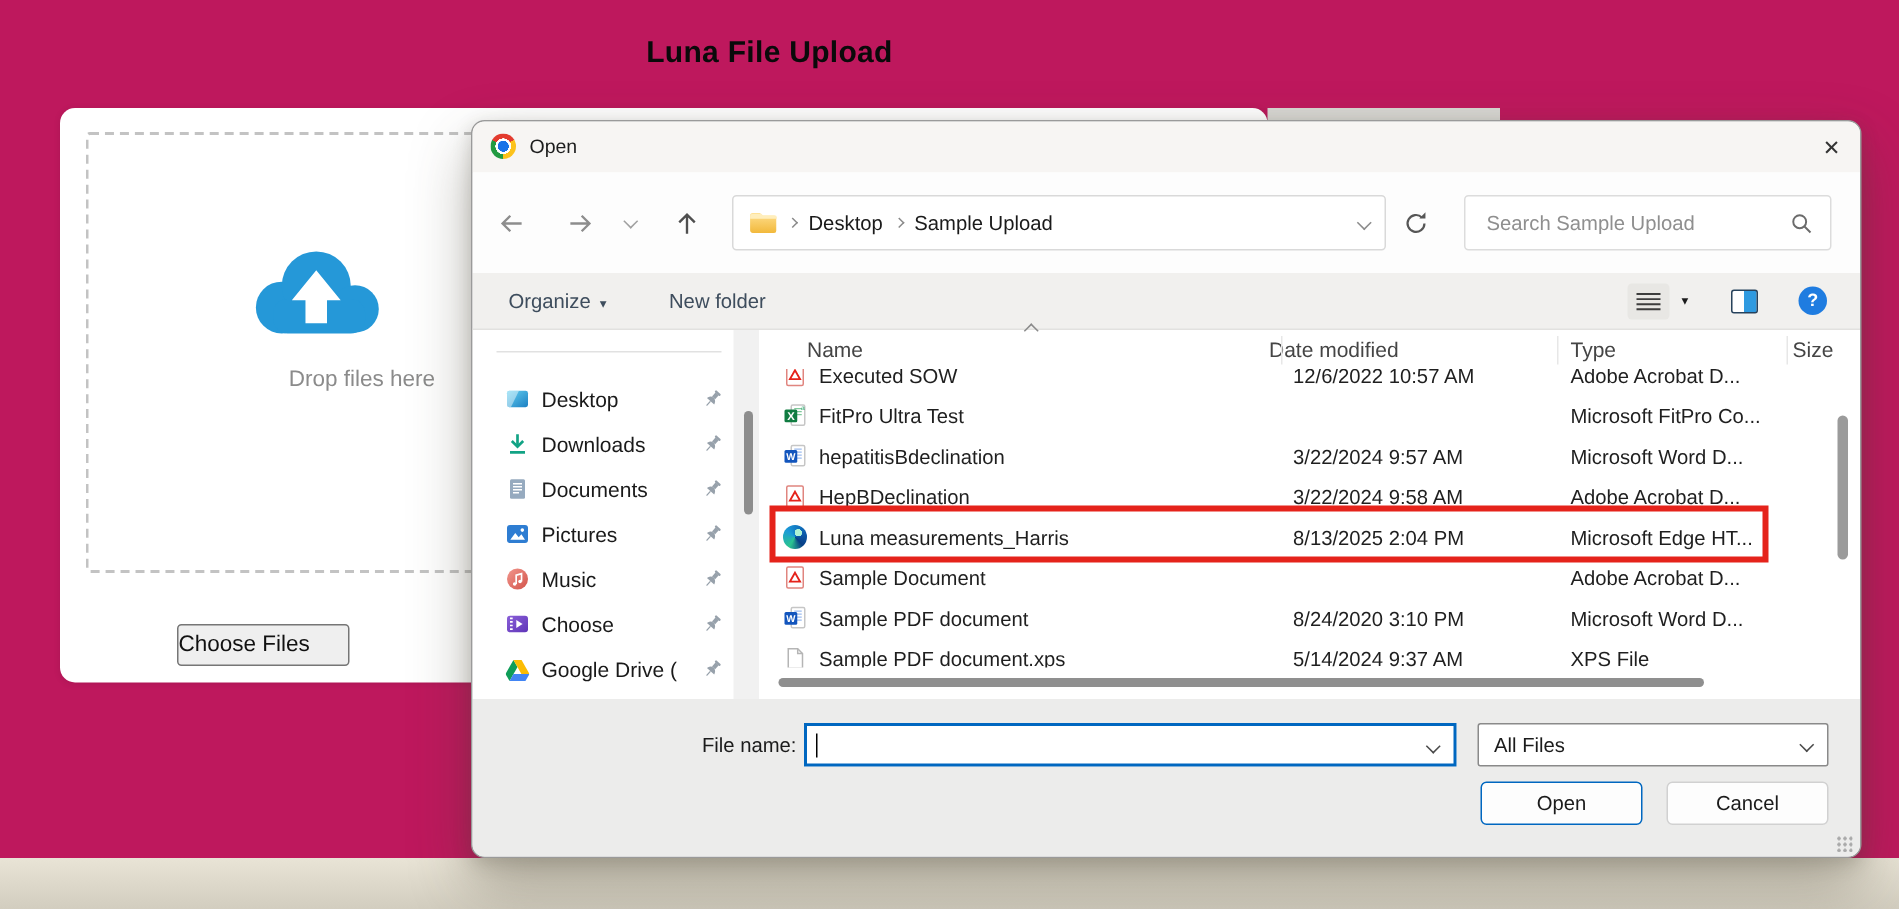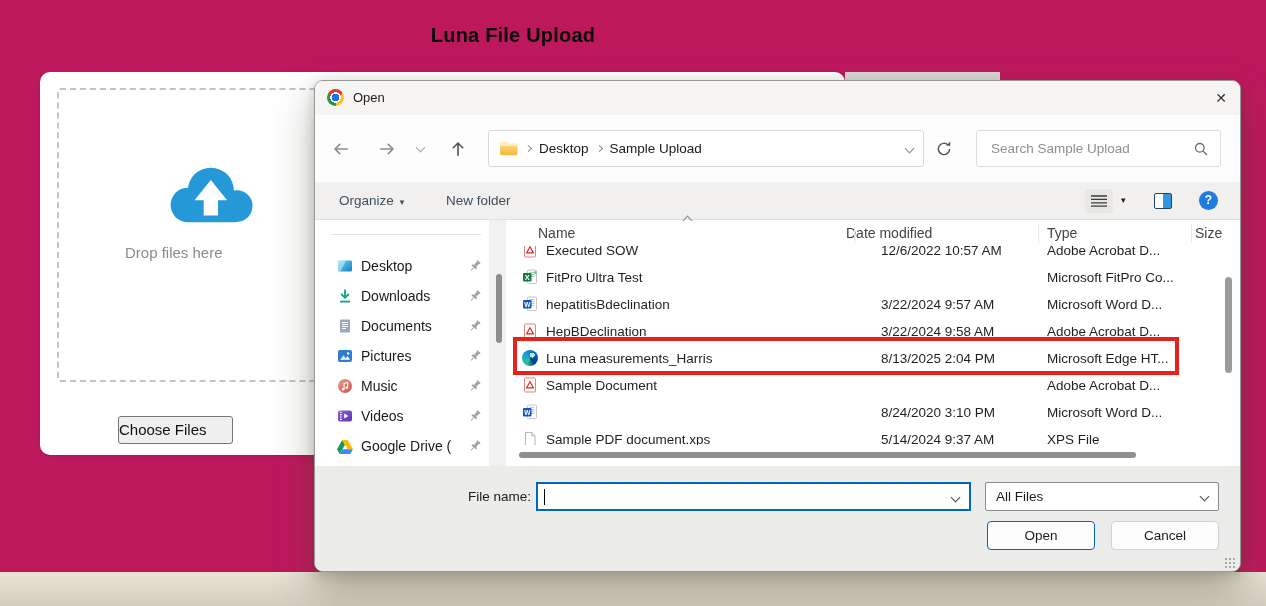--- a/index.html
+++ b/index.html
@@ -8,21 +8,21 @@
   .stage{position:relative;width:1266px;height:606px;background:#be185d;overflow:hidden}
 
   
   .page-title{position:absolute;left:363px;top:24px;width:300px;text-align:center;
     font-size:20px;font-weight:700;color:#0a0a0a;letter-spacing:.2px}
   .upload-card{position:absolute;left:40px;top:72px;width:805px;height:383px;background:#fff;
     border-radius:10px;box-shadow:0 1px 5px rgba(0,0,0,.10)}
   .dropzone{position:absolute;left:17px;top:16px;width:770px;height:294px;
     border:2px dashed #c3c3c3;border-radius:3px}
   .cloud{position:absolute;left:102px;top:70px;width:92px;height:67px}
-  .drop-text{position:absolute;left:66px;top:154px;width:165px;text-align:left;
+  .drop-text{position:absolute;left:66px;top:154px;width:165px;text-align:right;
     font-size:15px;color:#8b8b8b}
   .choose-files{position:absolute;left:78px;top:344px;width:115px;height:28px;
     background:#efefef;border:1px solid #767676;border-radius:3px;font-size:15px;color:#111;
     font-family:Liberation Sans, sans-serif;text-align:left;line-height:26px}
   .peek-strip{position:absolute;left:845px;top:72px;width:155px;height:9px;background:#d9d8d4}
   .bottom-band{position:absolute;left:0;top:572px;width:1266px;height:34px;
     background:linear-gradient(#e9e4d6,#d2cdbf)}
 
   
   .dialog{position:absolute;left:314px;top:80px;width:927px;height:492px;background:#fff;
@@ -79,21 +79,21 @@
   .lheader{position:absolute;left:0;top:0;right:0;height:26px;background:#fff;z-index:2}
   .hcell{position:absolute;top:5px;font-size:14px;color:#454545;white-space:nowrap}
   .hsep{position:absolute;top:4px;height:19px;border-left:1px solid #e7e7e7}
   .sort-caret{position:absolute;left:178px;top:-3px;width:7px;height:7px;
     border-right:1.3px solid #8a8a8a;border-bottom:1.3px solid #8a8a8a;transform:rotate(-135deg)}
   .rows-clip{position:absolute;left:0;top:26px;right:22px;height:199px;overflow:hidden;z-index:1}
   .rows{margin-top:-9px}
   .row{position:relative;height:27px}
   .row .fic{position:absolute;left:16px;top:5px;width:16px;height:16px}
   .row .cell{position:absolute;top:0;line-height:27px;font-size:13.5px;color:#1f1f1f;white-space:nowrap}
-  .c-name{left:40px}.c-date{left:375px}.c-type{left:541px}
+  .c-name{left:40px}.c-date{left:356px}.c-type{left:541px}
   .fic.edge-ball{border-radius:50%;
     background:radial-gradient(circle at 64% 32%,#aef2d4 0 16%,rgba(0,0,0,0) 17%),
     conic-gradient(from 210deg,#2bc48f,#1b9ad8 28%,#0c5fb0 58%,#083f86 80%,#2bc48f)}
   .red-box{position:absolute;left:7px;top:117px;width:666px;height:38px;border:4px solid #e5231b;z-index:3}
   .vsb{position:absolute;right:8px;top:57px;width:7px;height:96px;background:#9b9b9b;border-radius:4px}
   .hsb{position:absolute;left:13px;top:232px;width:617px;height:6px;background:#8f8f8f;border-radius:3px}
 
   .dfooter{position:absolute;left:0;top:385px;width:100%;height:107px;background:#ececeb}
   .fn-label{position:absolute;left:80px;top:16px;width:136px;height:29px;line-height:29px;
     text-align:right;font-size:13.5px;color:#1b1b1b}
@@ -346,21 +346,21 @@
           </svg>
         <span class="lbl">Music</span>
         <svg class="pin">
             <use href="#i-pin"></use>
           </svg>
       </div>
       <div class="sb-item" style="top:181px">
         <svg class="si">
             <use href="#i-videos"></use>
           </svg>
-        <span class="lbl">Videos</span>
+        <span class="lbl">Choose</span>
         <svg class="pin">
             <use href="#i-pin"></use>
           </svg>
       </div>
       <div class="sb-item" style="top:211px">
         <svg class="si" style="top:8px" viewBox="0 0 16 14">
             <use href="#i-drive"></use>
           </svg>
         <span class="lbl">Google Drive (</span>
         <svg class="pin">
@@ -426,20 +426,21 @@
               <svg class="fic">
                   <use href="#i-pdf"></use>
                 </svg>
               <span class="cell c-name">Sample Document</span>
               <span class="cell c-type">Adobe Acrobat D...</span>
             </div>
             <div class="row">
               <svg class="fic">
                   <use href="#i-word"></use>
                 </svg>
+              <span class="cell c-name">Sample PDF document</span>
               <span class="cell c-date">8/24/2020 3:10 PM</span>
               <span class="cell c-type">Microsoft Word D...</span>
             </div>
             <div class="row">
               <svg class="fic">
                   <use href="#i-xps"></use>
                 </svg>
               <span class="cell c-name">Sample PDF document.xps</span>
               <span class="cell c-date">5/14/2024 9:37 AM</span>
               <span class="cell c-type">XPS File</span>

